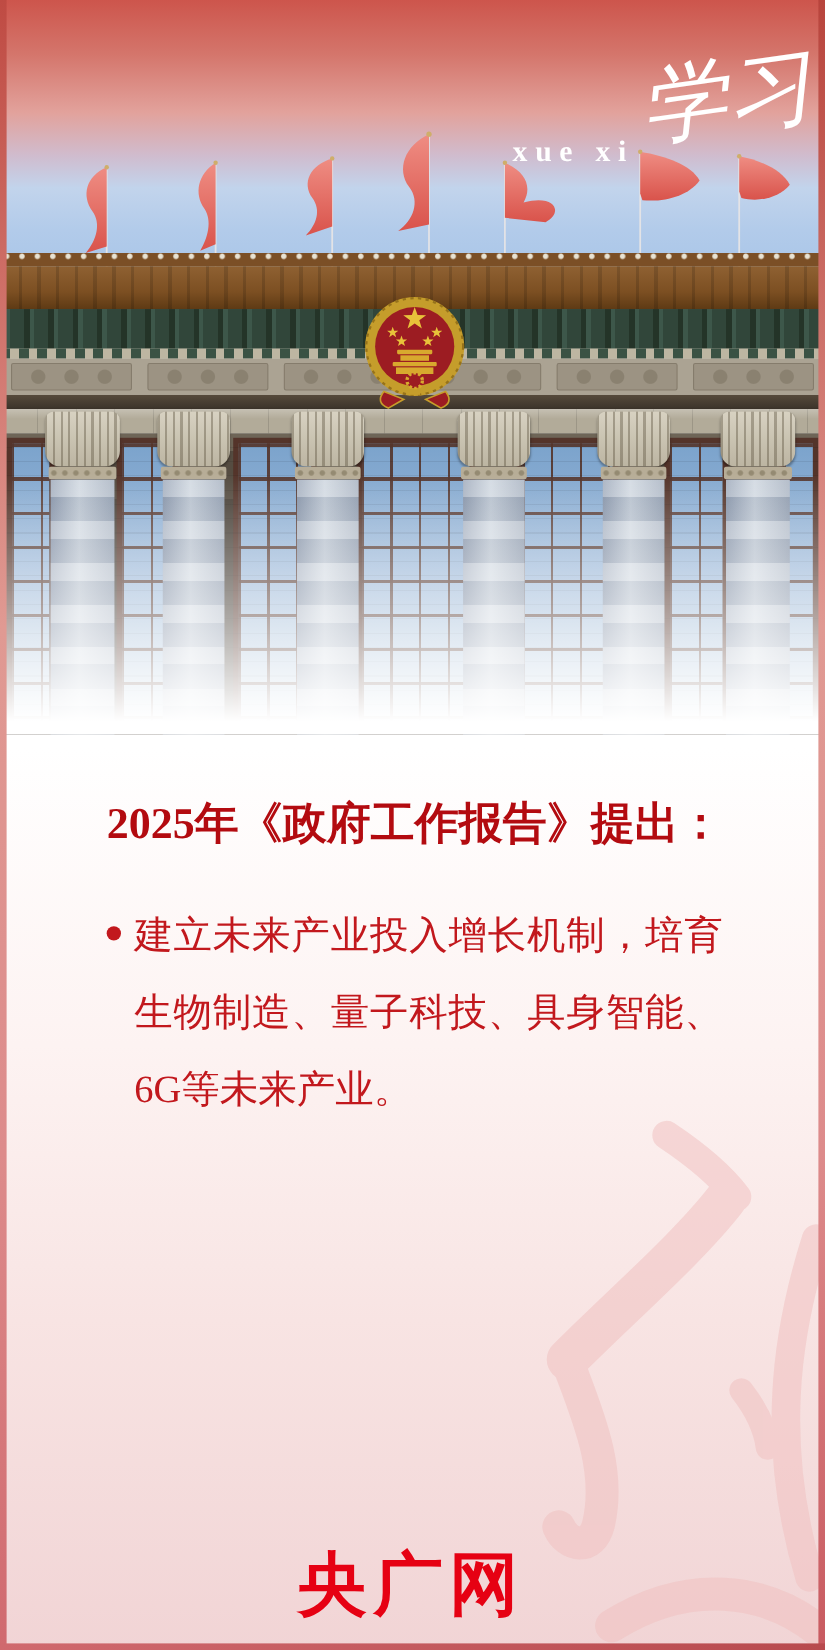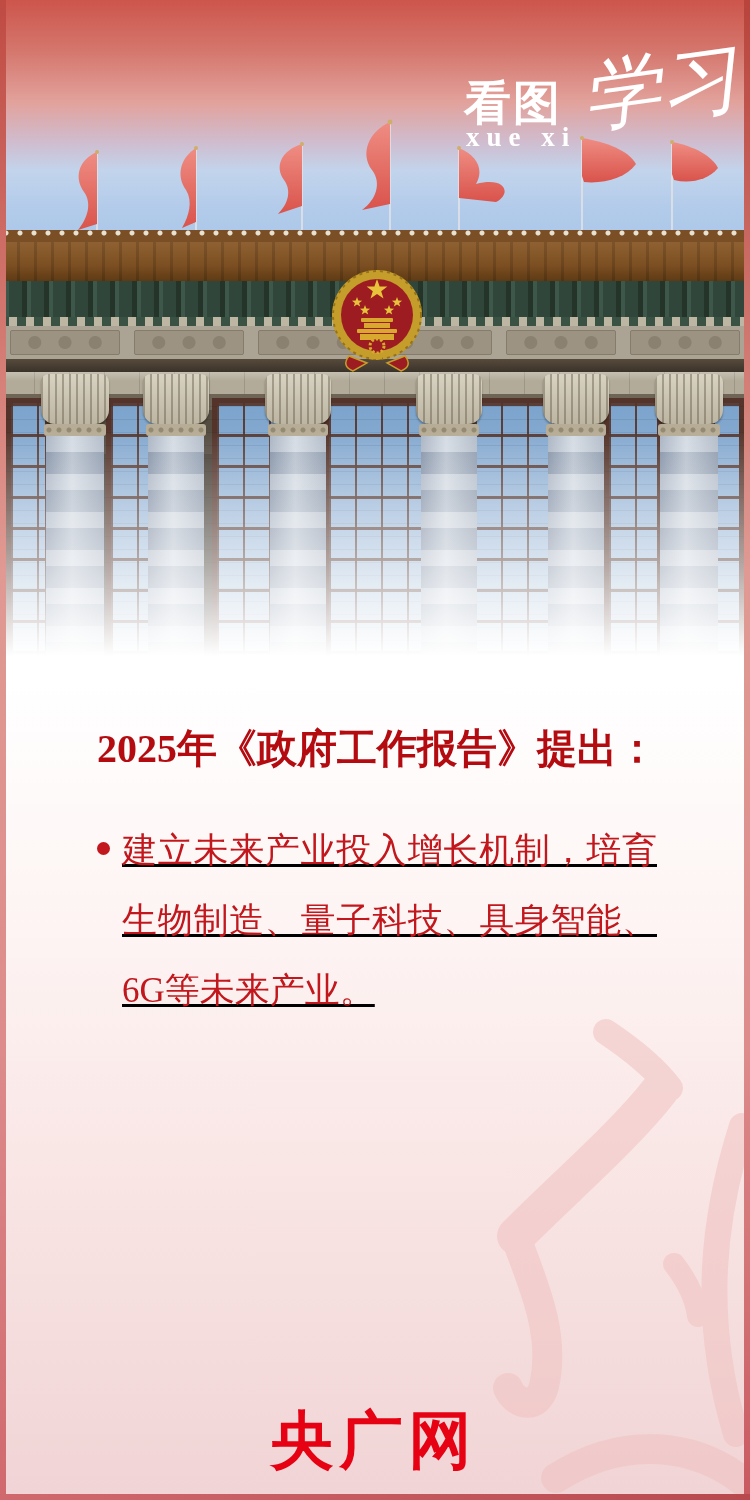--- a/index.html
+++ b/index.html
@@ -62,21 +62,21 @@
   
   .brand{position:absolute;top:42px;right:12px;width:292px;height:116px;z-index:10;color:#fff;}
   .brand .main{position:absolute;left:18px;top:30px;font-family:"Liberation Sans","DejaVu Sans",sans-serif;font-weight:bold;font-size:47px;letter-spacing:2px;}
   .brand .script{position:absolute;right:0px;top:-6px;font-size:78px;font-style:italic;transform:rotate(-8deg);font-family:"DejaVu Serif",serif;}
   .brand .pinyin{position:absolute;left:20px;top:80px;font-family:Liberation Serif, serif;font-weight:bold;font-size:27px;letter-spacing:7px;}
 
   
   .content{position:absolute;left:97px;top:726px;width:560px;z-index:10;}
   .heading{font-size:40px;font-weight:bold;color:#b30b10;letter-spacing:0px;line-height:46px;}
   .bullets{margin-top:44px;}
-  .bullet{display:flex;margin-top:30px;text-decoration:underline;}
+  .bullet{display:flex;margin-top:30px;}
   .bullet:first-child{margin-top:0;}
   .dot{flex:none;width:13px;height:13px;border-radius:50%;background:#c2181d;margin:26px 12px 0 0;}
   .btext{font-size:35px;line-height:70px;color:#c2181d;text-align:justify;}
 
   
   .watermark{position:absolute;right:4px;bottom:6px;z-index:1;}
   .footer-logo{position:absolute;left:0;top:1398px;width:748px;text-align:center;z-index:10;
     font-family:"Liberation Sans","DejaVu Sans",sans-serif;font-weight:bold;font-size:63px;letter-spacing:6px;color:#e60113;}
 </style>
 </head>
@@ -200,21 +200,20 @@
       </g>
       <circle cx="46" cy="80" r="7" fill="#9c1c22" stroke="#d8a92e" stroke-width="3" stroke-dasharray="2.5 2"></circle>
       <rect x="41" y="88" width="10" height="5" fill="#c59d2b"></rect>
     </svg>
 
     <div class="photo-fade"></div>
   </div>
 
   <div class="brand">
     <span class="script">学习</span>
-    <span class="main">看图</span>
     <span class="pinyin">xue xi</span>
   </div>
 
   <svg class="watermark" width="340" height="480" viewBox="0 0 340 480">
     <g fill="none" stroke="#f0c2c1" stroke-linecap="round" opacity="0.55">
       <path d="M200,18 C230,38 252,58 264,74" stroke-width="26"></path>
       <path d="M254,76 C220,120 160,172 110,222" stroke-width="38"></path>
       <path d="M110,224 C128,272 150,322 138,372 C132,396 110,392 102,374" stroke-width="30"></path>
       <path d="M336,112 C308,200 294,300 330,420" stroke-width="26"></path>
       <path d="M150,464 C220,420 290,430 338,468" stroke-width="30"></path>

